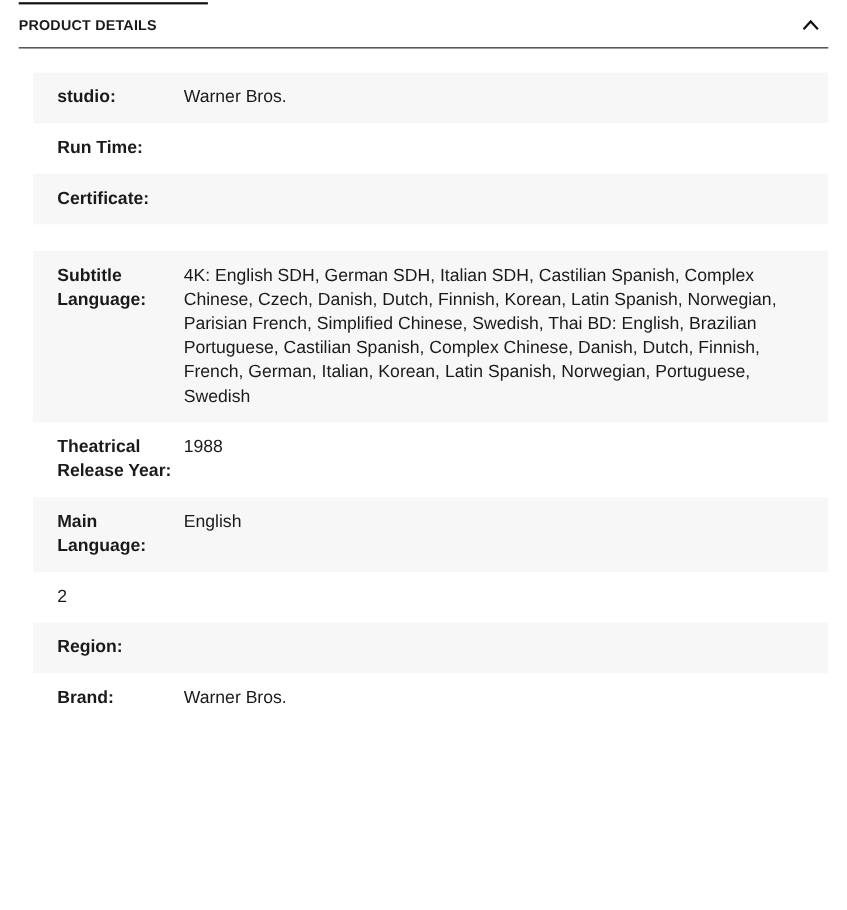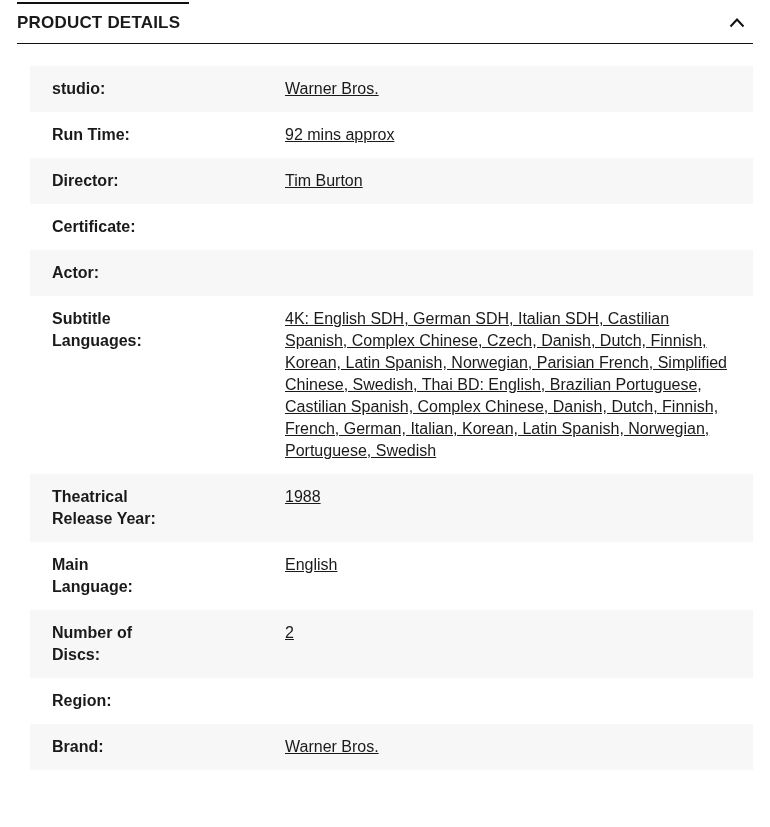--- a/index.html
+++ b/index.html
@@ -25,54 +25,52 @@
   }
   .section-header {
     display: flex;
     justify-content: space-between;
     align-items: center;
     padding: 9px 0 10px 0;
     border-bottom: 1px solid #111;
     cursor: pointer;
   }
   .section-title {
-    font-size: 17px;
+    font-size: 13px;
     font-weight: bold;
     letter-spacing: 0.2px;
     margin: 0;
     line-height: 20px;
   }
   .chevron {
     width: 16px;
     height: 10px;
     margin-right: 8px;
     display: block;
   }
   .details-table {
     margin: 22px 0 0 13px;
     width: 723px;
   }
   .detail-row {
     display: grid;
     grid-template-columns: 115px 1fr;
-    column-gap: 118px;
     padding: 12px 18px 12px 22px;
     font-size: 16px;
     line-height: 22px;
     box-sizing: border-box;
   }
   .detail-row:nth-child(odd) {
     background: #f7f7f7;
   }
   .row-label {
     font-weight: bold;
   }
   .row-value {
     white-space: pre-line;
-    text-decoration: underline;
   }
 </style>
 </head>
 <body>
 
 <div class="wrap">
 
   <div class="top-rule"></div>
 
   <div class="section-header">
@@ -83,46 +81,39 @@
   </div>
 
   <div class="details-table">
 
   <div class="detail-row">
         <div class="row-label">studio:</div>
         <div class="row-value">Warner Bros.</div>
       </div>
       <div class="detail-row">
         <div class="row-label">Run Time:</div>
-        <div class="row-value">92 mins approx</div>
-      </div>
-      <div class="detail-row">
-        <div class="row-label">Director:</div>
-        <div class="row-value">Tim Burton</div>
       </div>
       <div class="detail-row">
         <div class="row-label">Certificate:</div>
       </div>
       <div class="detail-row">
-        <div class="row-label">Actor:</div>
       </div>
       <div class="detail-row">
-        <div class="row-label">Subtitle Languages:</div>
+        <div class="row-label">Subtitle Language:</div>
         <div class="row-value">4K: English SDH, German SDH, Italian SDH, Castilian Spanish, Complex Chinese, Czech, Danish, Dutch, Finnish, Korean, Latin Spanish, Norwegian, Parisian French, Simplified Chinese, Swedish, Thai BD: English, Brazilian Portuguese, Castilian Spanish, Complex Chinese, Danish, Dutch, Finnish, French, German, Italian, Korean, Latin Spanish, Norwegian, Portuguese, Swedish</div>
       </div>
       <div class="detail-row">
         <div class="row-label">Theatrical Release Year:</div>
         <div class="row-value">1988</div>
       </div>
       <div class="detail-row">
         <div class="row-label">Main Language:</div>
         <div class="row-value">English</div>
       </div>
       <div class="detail-row">
-        <div class="row-label">Number of Discs:</div>
         <div class="row-value">2</div>
       </div>
       <div class="detail-row">
         <div class="row-label">Region:</div>
       </div>
       <div class="detail-row">
         <div class="row-label">Brand:</div>
         <div class="row-value">Warner Bros.</div>
       </div>
     </div>

